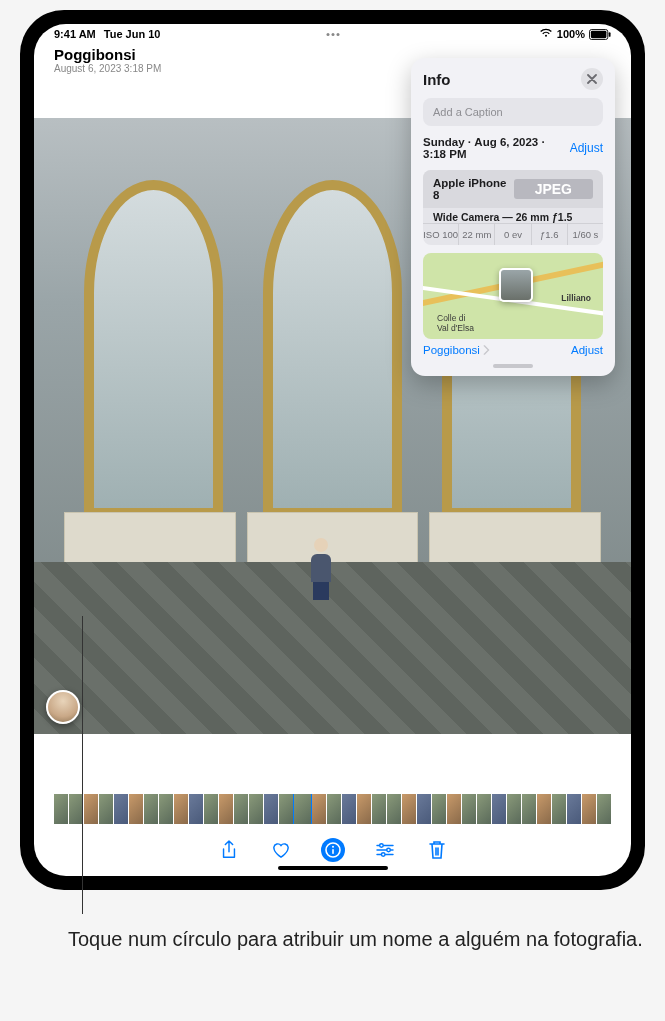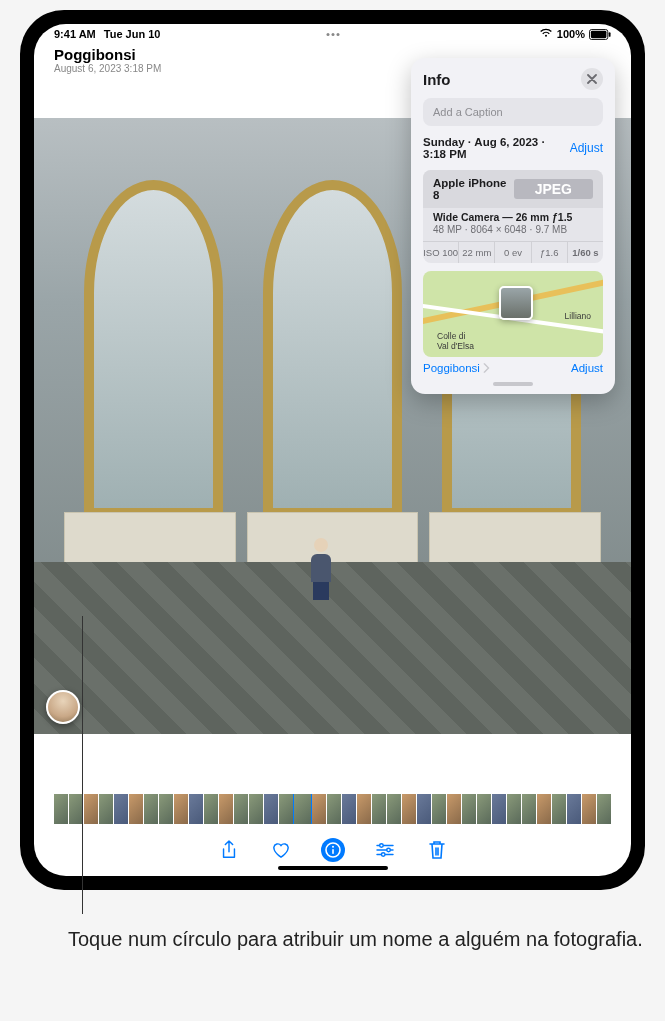--- a/index.html
+++ b/index.html
@@ -173,21 +173,21 @@
 }
 .camera-card .lens { padding: 3px 10px 0; font-size: 10.5px; font-weight: bold; }
 .camera-card .specs { padding: 1px 10px 6px; font-size: 10px; color: #6e6e73; }
 .camera-card .exif {
   display: flex; border-top: 1px solid #d0d0d5;
   font-size: 9.5px; color: #6e6e73;
 }
 .camera-card .exif span {
   flex: 1; text-align: center; padding: 5px 0; border-right: 1px solid #d0d0d5;
 }
-.camera-card .exif span:last-child { border-right: none; font-weight: bold; }
+.camera-card .exif span:last-child { border-right: none; }
 .map-card {
   background: #cfe4a8; border-radius: 8px; margin-top: 8px; height: 86px;
   position: relative; overflow: hidden;
 }
 .map-card .road {
   position: absolute; top: 30%; left: -10%; width: 130%; height: 6px;
   background: #e8c05a; transform: rotate(-12deg);
 }
 .map-card .road2 {
   position: absolute; top: 55%; left: -10%; width: 130%; height: 4px;
@@ -196,21 +196,21 @@
 .map-card .pin {
   position: absolute; top: 18%; left: 42%;
   width: 34px; height: 34px; border: 2px solid #fff; border-radius: 5px;
   background: linear-gradient(180deg, #9aa5a8, #6a706a);
   box-shadow: 0 2px 6px rgba(0,0,0,0.3);
 }
 .map-card .place-label {
   position: absolute; font-size: 8.5px; color: #3a3a3a;
 }
 .map-card .pl1 { bottom: 6px; left: 14px; }
-.map-card .pl2 { top: 40px; right: 12px; }
+.map-card .pl2 { top: 40px; right: 12px; font-weight: bold; }
 .map-actions {
   display: flex; justify-content: space-between; align-items: center;
   font-size: 11.5px; margin-top: 5px; color: #007aff;
 }
 .map-actions .loc { display: flex; align-items: center; gap: 2px; }
 .grabber {
   width: 40px; height: 4px; background: #c7c7cc; border-radius: 3px;
   margin: 8px auto 0;
 }
 
@@ -384,21 +384,20 @@
         <div class="left-side">Sunday · Aug 6, 2023 · 3:18 PM</div>
         <div class="adjust">Adjust</div>
       </div>
 
       <div class="camera-card">
         <div class="top">
           <span class="model">Apple iPhone 8</span>
           <span class="jpeg-badge">JPEG</span>
         </div>
         <div class="lens">Wide Camera — 26 mm ƒ1.5</div>
-        <div class="specs">48 MP · 8064 × 6048 · 9.7 MB</div>
         <div class="exif">
           <span>ISO 100</span>
           <span>22 mm</span>
           <span>0 ev</span>
           <span>ƒ1.6</span>
           <span>1/60 s</span>
         </div>
       </div>
 
       <div class="map-card">

